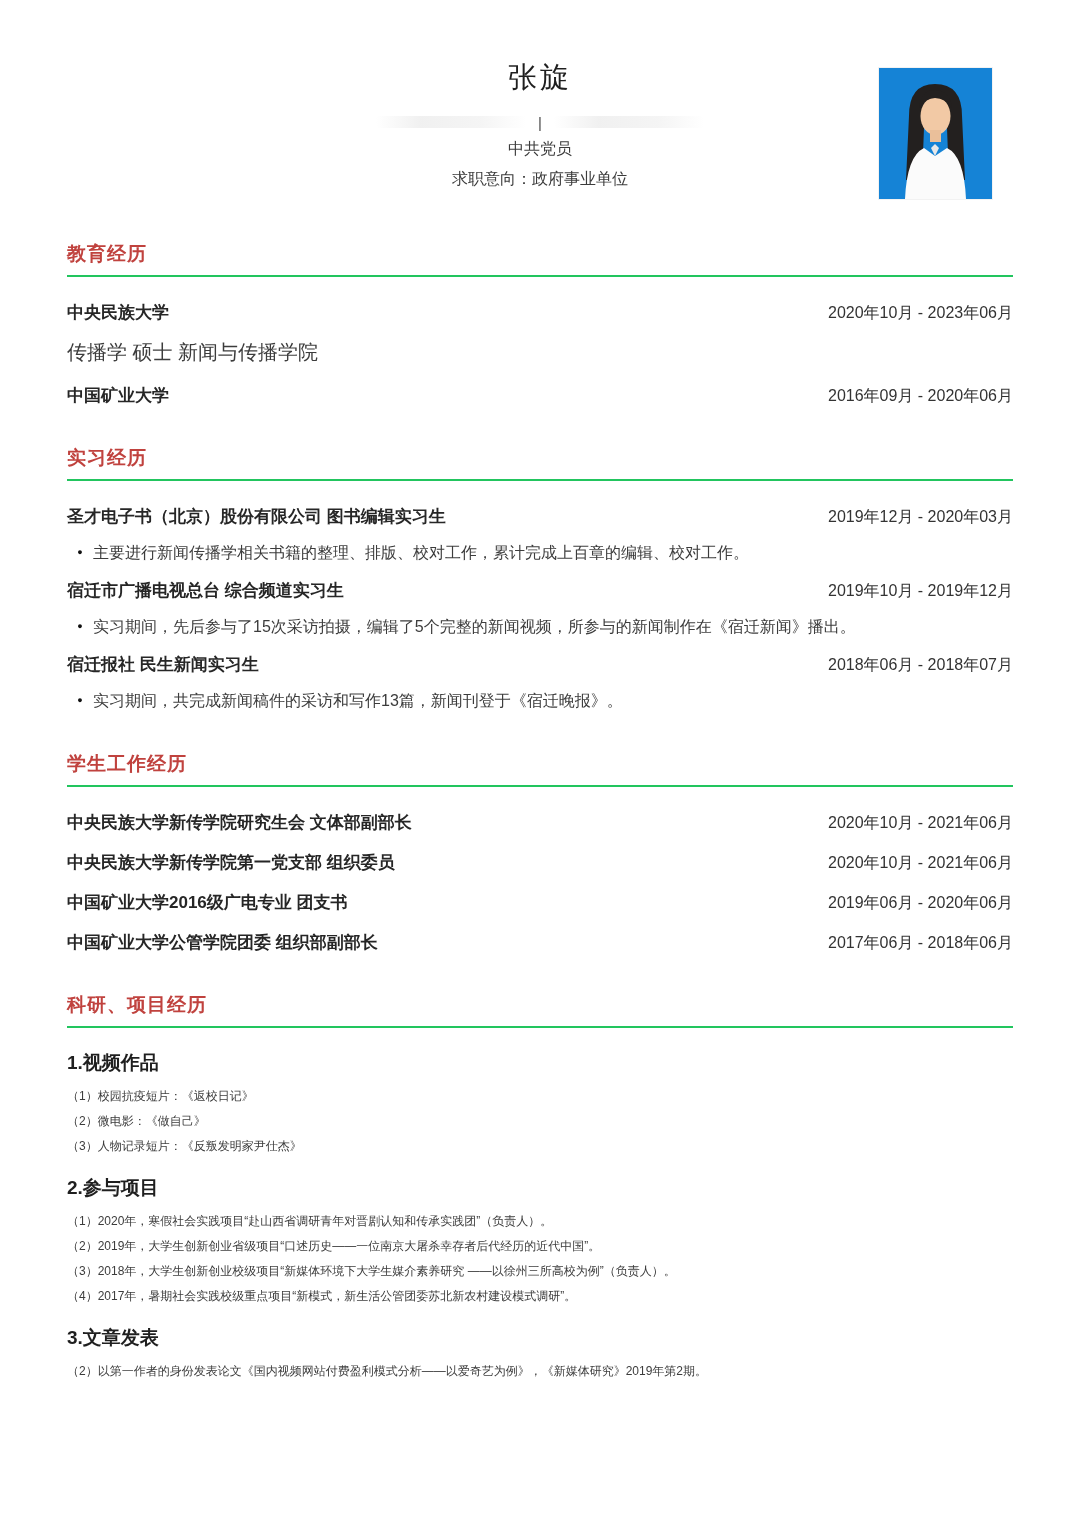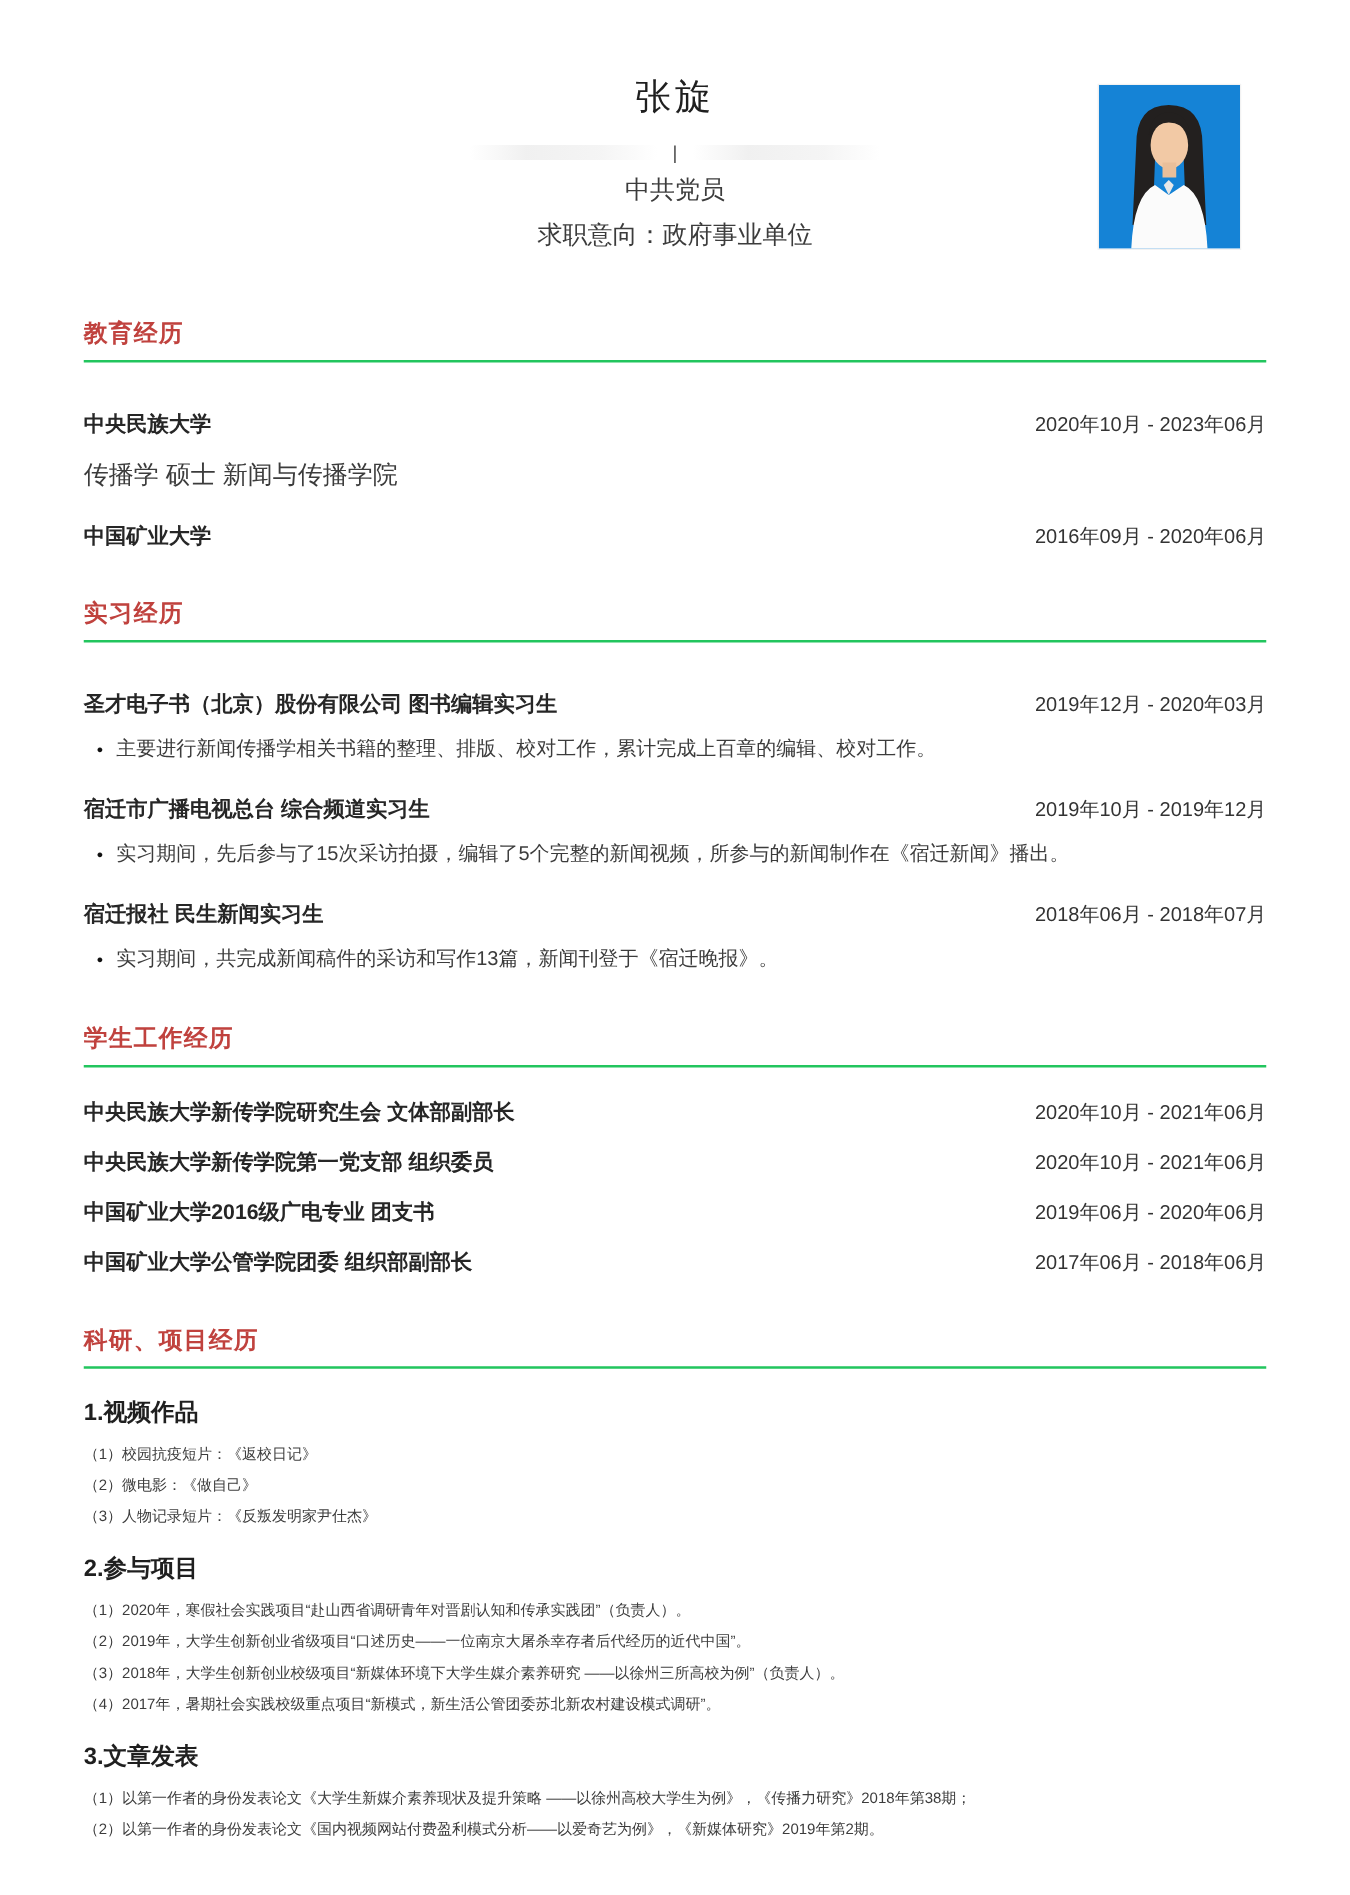--- a/index.html
+++ b/index.html
@@ -16,36 +16,36 @@
   .name { font-size:29px; font-weight:normal; color:#1f1f1f; letter-spacing:3px; }
   .contact-line {
     margin-top:14px; height:20px; display:flex; align-items:center; justify-content:center;
     color:#4a4a4a; font-size:15px;
   }
   .redacted {
     display:inline-block; height:12px; width:150px; margin:0 12px;
     background:linear-gradient(90deg, rgba(235,235,235,0) 0%, rgba(228,228,228,.55) 30%, rgba(232,232,232,.45) 70%, rgba(238,238,238,0) 100%);
     border-radius:3px;
   }
-  .header-line { margin-top:4px; font-size:20px; color:#3c3c3c; line-height:1.6; }
+  .header-line { margin-top:4px; font-size:16px; color:#3c3c3c; line-height:1.6; }
   .photo {
     position:absolute; top:68px; right:88px; width:113px; height:131px;
     overflow:hidden; box-shadow:0 0 0 1px rgba(0,0,0,0.05);
   }
 
   
   .section { margin-top:38px; }
   .section-title {
     font-size:19px; font-weight:bold; color:#c0423e; padding-bottom:8px;
     border-bottom:2px solid #22c55e; letter-spacing:1px;
   }
   .section-body { padding-top:14px; }
 
   
-  .entry-row { display:flex; justify-content:space-between; align-items:baseline; margin-top:24px; }
+  .entry-row { display:flex; justify-content:space-between; align-items:baseline; margin-top:10px; }
   .entry-title { font-size:17px; font-weight:bold; color:#262626; }
   .entry-date { font-size:16px; color:#333; white-space:nowrap; }
   .entry-sub { font-size:20px; color:#3c3c3c; margin-top:15px; }
   .edu-item { margin-bottom:18px; }
   .edu-item:last-child { margin-bottom:0; }
 
   .intern-item { margin-bottom:14px; }
   .bullet-line { display:flex; margin-top:13px; font-size:16px; color:#3c3c3c; line-height:1.5; }
   .bullet-dot { width:26px; text-align:center; flex:0 0 26px; color:#111; font-size:15px; }
   .bullet-text { flex:1; }
@@ -193,21 +193,20 @@
         <div class="group">
           <div class="group-heading">2.参与项目</div>
           <div class="group-line">（1）2020年，寒假社会实践项目“赴山西省调研青年对晋剧认知和传承实践团”（负责人）。</div>
           <div class="group-line">（2）2019年，大学生创新创业省级项目“口述历史——一位南京大屠杀幸存者后代经历的近代中国”。</div>
           <div class="group-line">（3）2018年，大学生创新创业校级项目“新媒体环境下大学生媒介素养研究 ——以徐州三所高校为例”（负责人）。</div>
           <div class="group-line">（4）2017年，暑期社会实践校级重点项目“新模式，新生活公管团委苏北新农村建设模式调研”。</div>
         </div>
 
         <div class="group" style="margin-bottom:0">
           <div class="group-heading">3.文章发表</div>
-          <div class="group-line">（1）以第一作者的身份发表论文《大学生新媒介素养现状及提升策略 ——以徐州高校大学生为例》，《传播力研究》2018年第38期；</div>
           <div class="group-line">（2）以第一作者的身份发表论文《国内视频网站付费盈利模式分析——以爱奇艺为例》，《新媒体研究》2019年第2期。</div>
         </div>
 
       </div>
     </div>
 
   </div>
 </div>
 
 </body></html>

